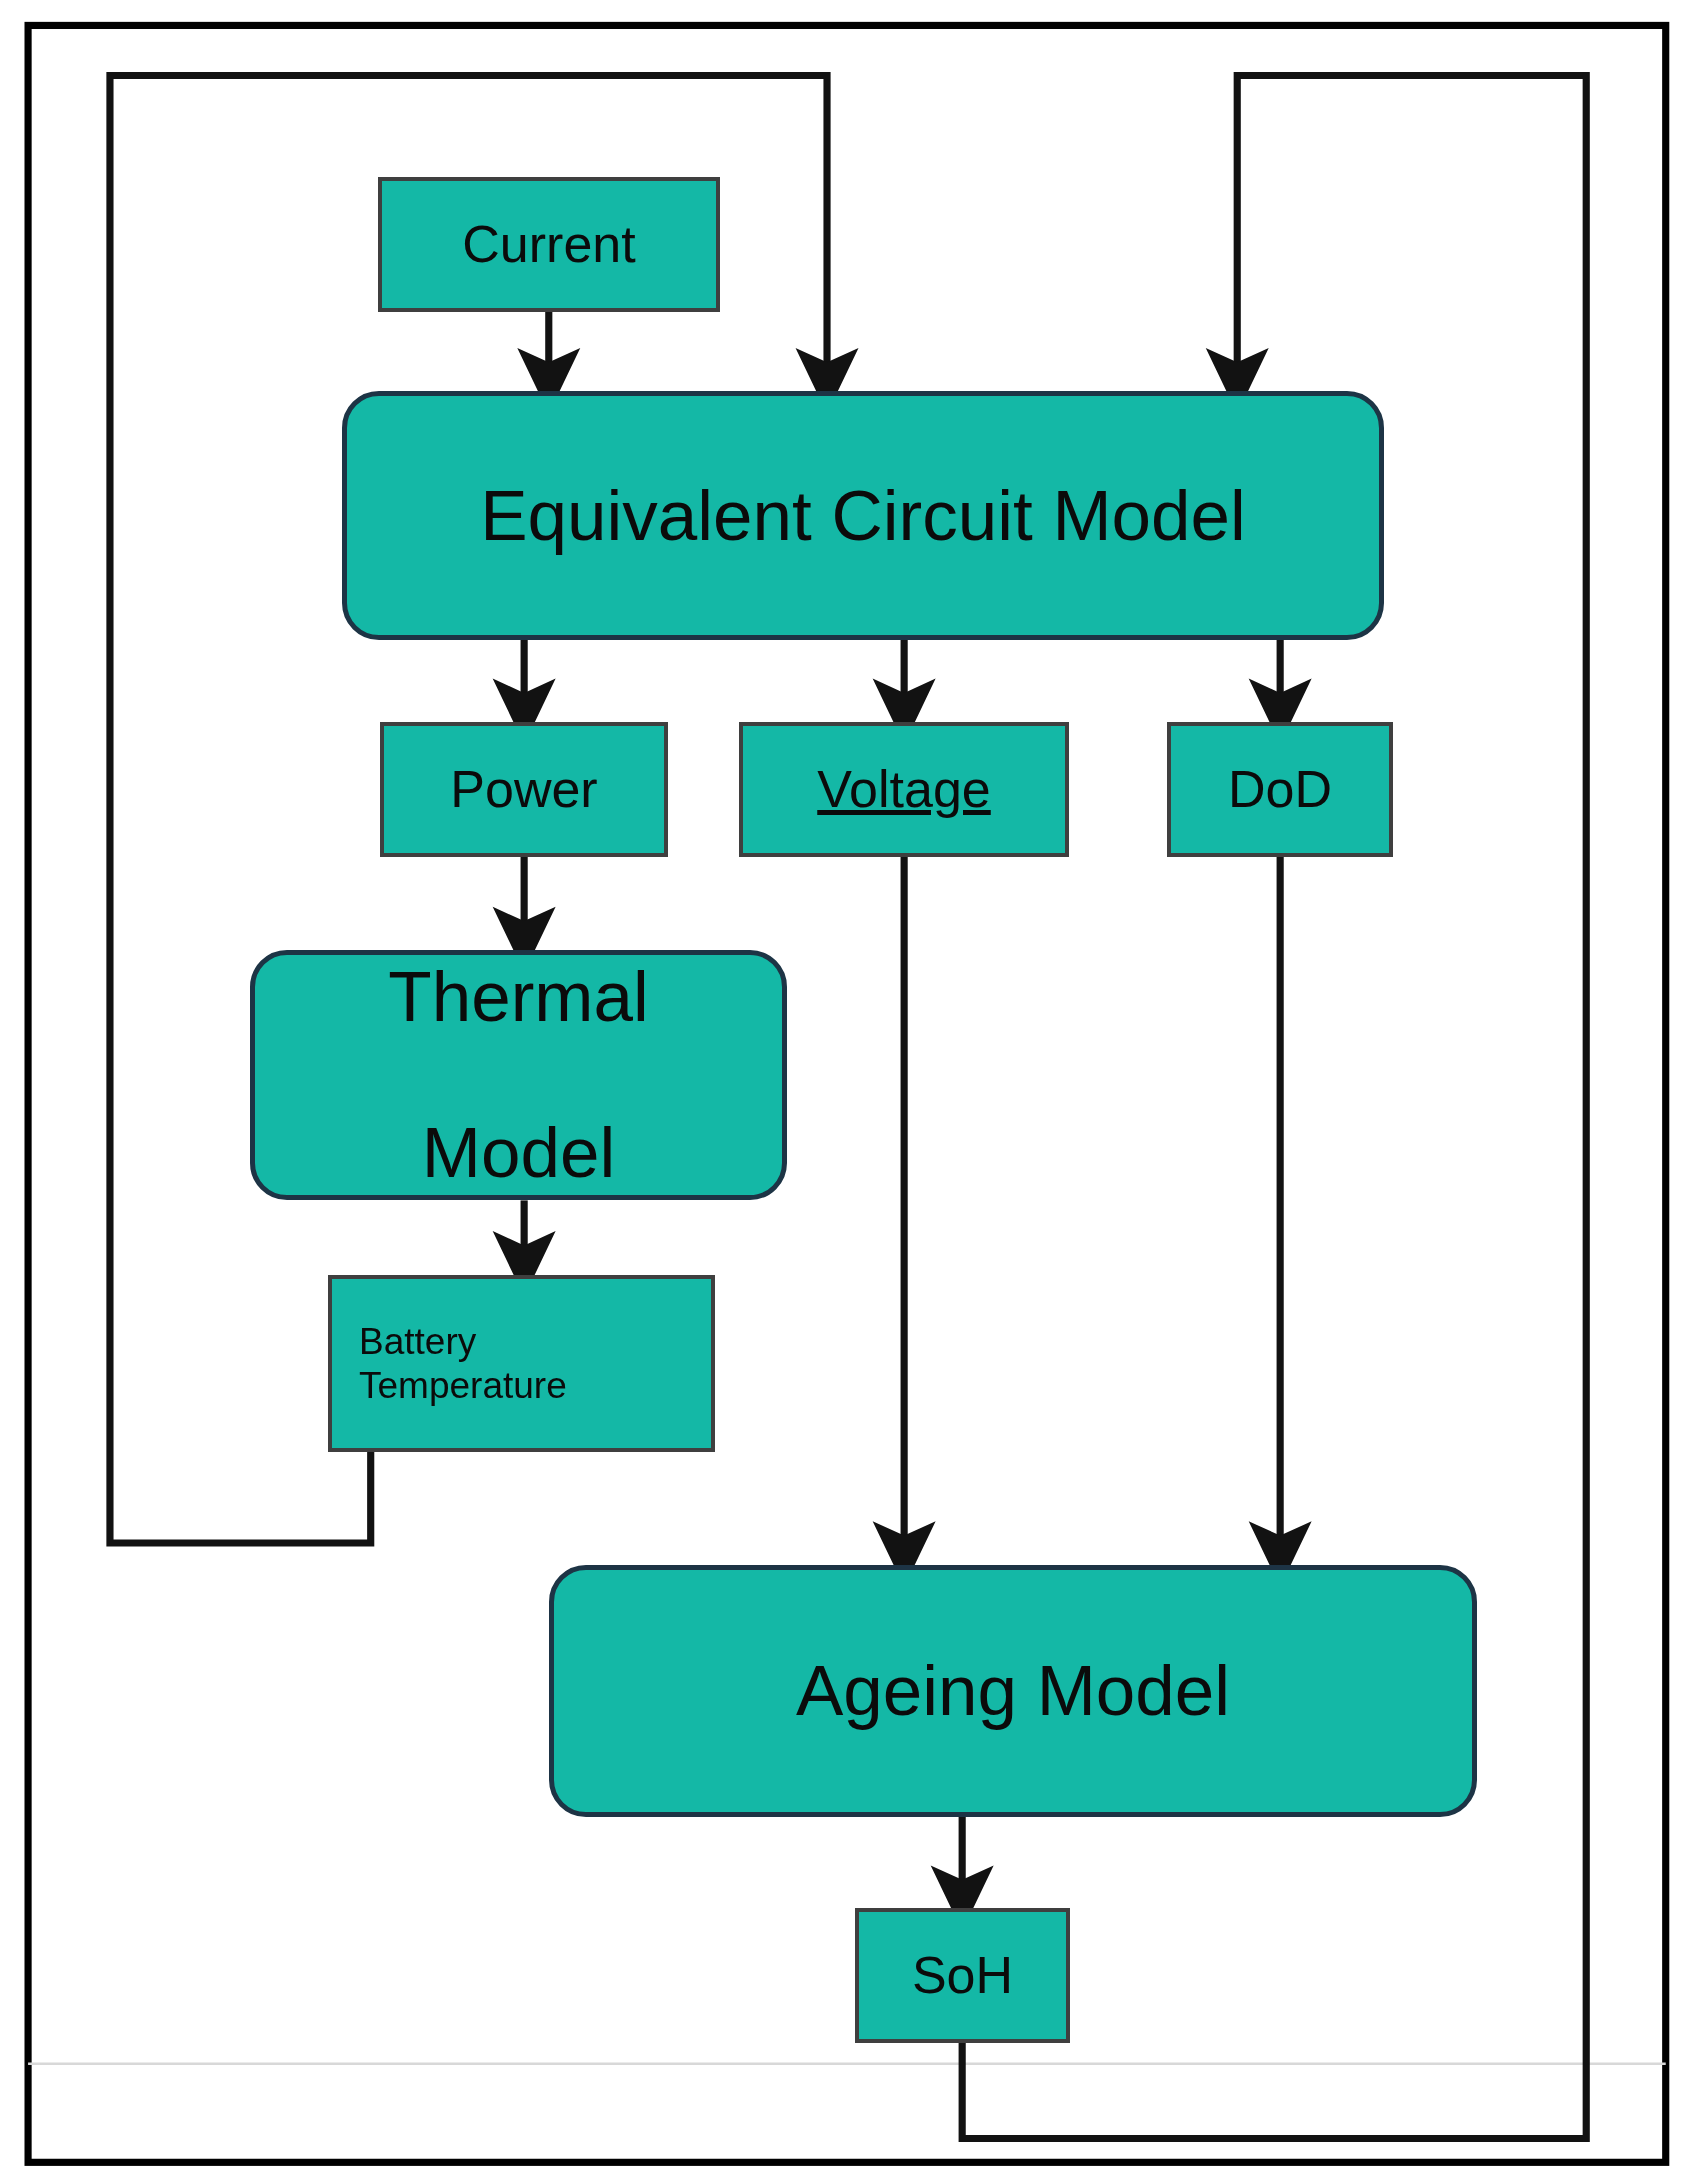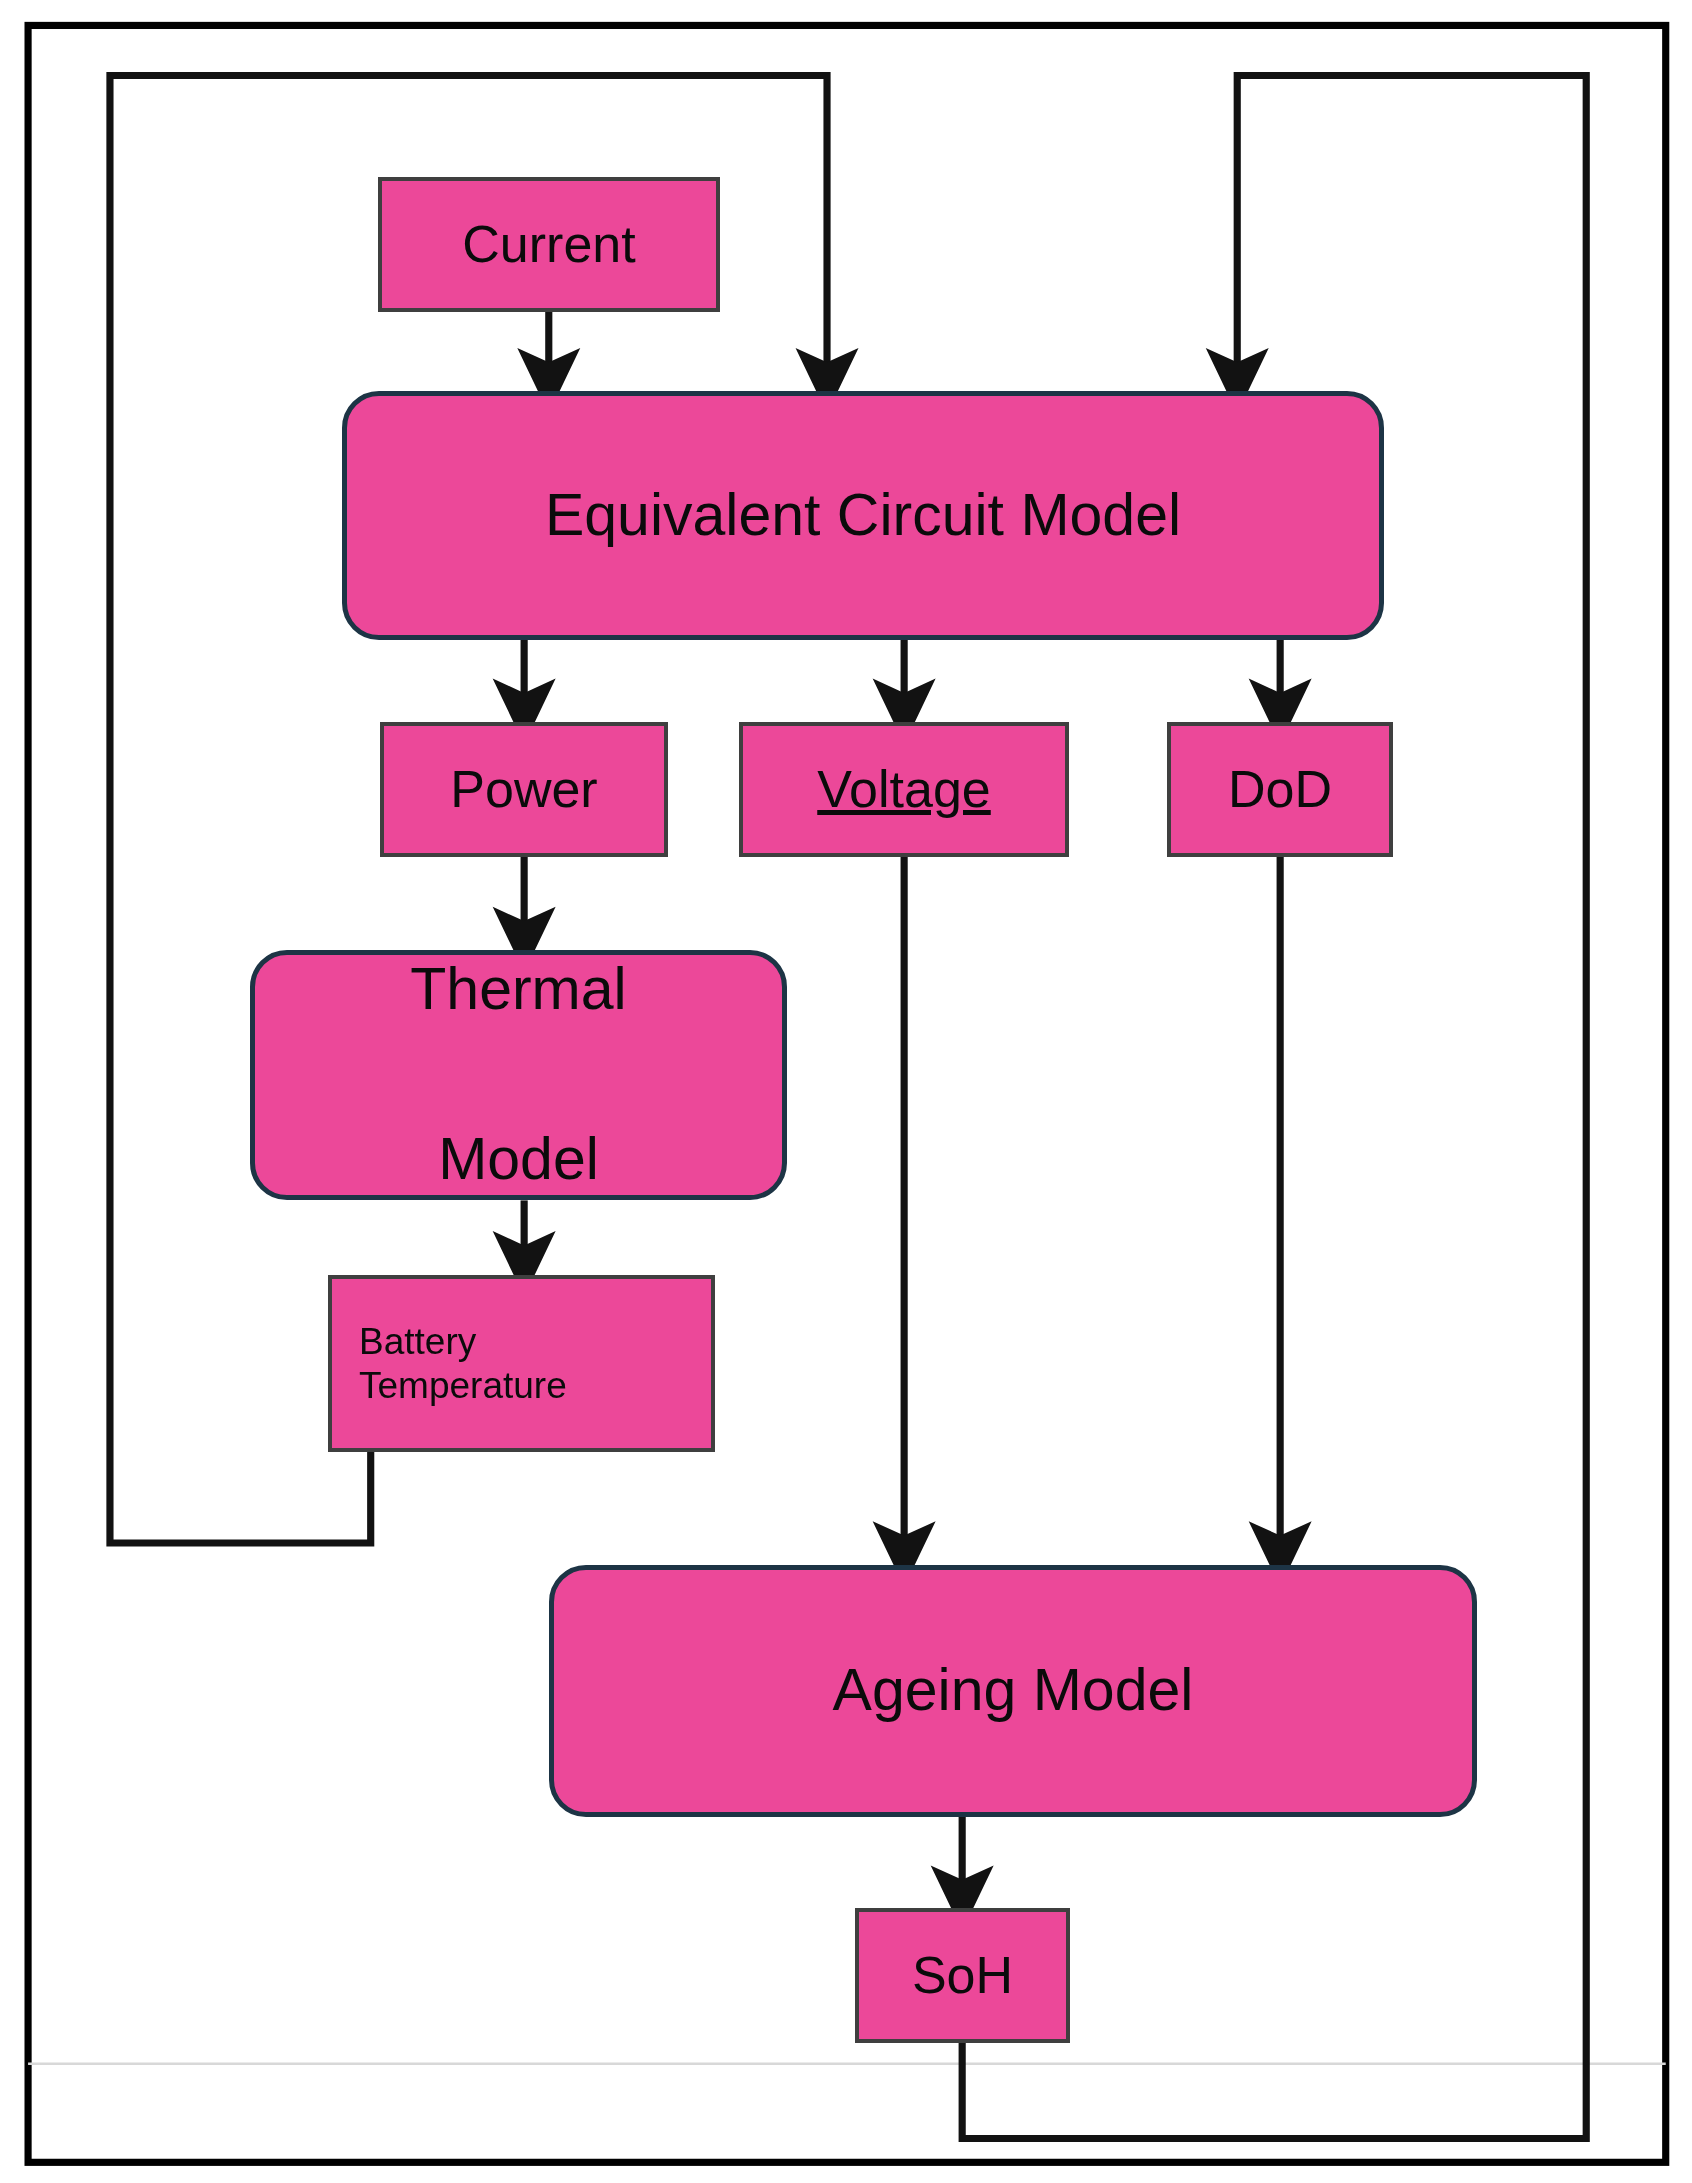--- a/index.html
+++ b/index.html
@@ -3,26 +3,26 @@
 <meta charset="utf-8">
 <style>
   html,body{margin:0;padding:0;background:#ffffff;}
   body{width:1693px;height:2183px;position:relative;
        font-family:"Liberation Sans","DejaVu Sans",sans-serif;
        overflow:hidden;}
   #canvas{position:absolute;inset:0;width:1693px;height:2183px;}
   .svg-layer{position:absolute;left:0;top:0;width:1693px;height:2183px;}
   .node{position:absolute;box-sizing:border-box;display:flex;
         align-items:center;justify-content:center;text-align:center;
-        background:#ec4899;color:#0b0b0b;line-height:1.18;}
+        background:#14b8a6;color:#0b0b0b;line-height:1.18;}
   .node.rect{border:4px solid #3f3f3f;}
   .node.rounded{border:5.6px solid #1d3murky;}
   .node.rounded{border:5.6px solid #1d3445;border-radius:37px;}
   .io-label{font-size:52px;}
-  .model-label{font-size:59px;}
+  .model-label{font-size:71px;}
   .small-label{font-size:37px;}
   .node.align-left{justify-content:flex-start;text-align:left;padding-left:27px;}
 </style>
 </head>
 <body>
 
 <div id="canvas">
 
   <svg class="svg-layer" viewBox="0 0 2129 2746" xmlns="http://www.w3.org/2000/svg">
     <defs>

